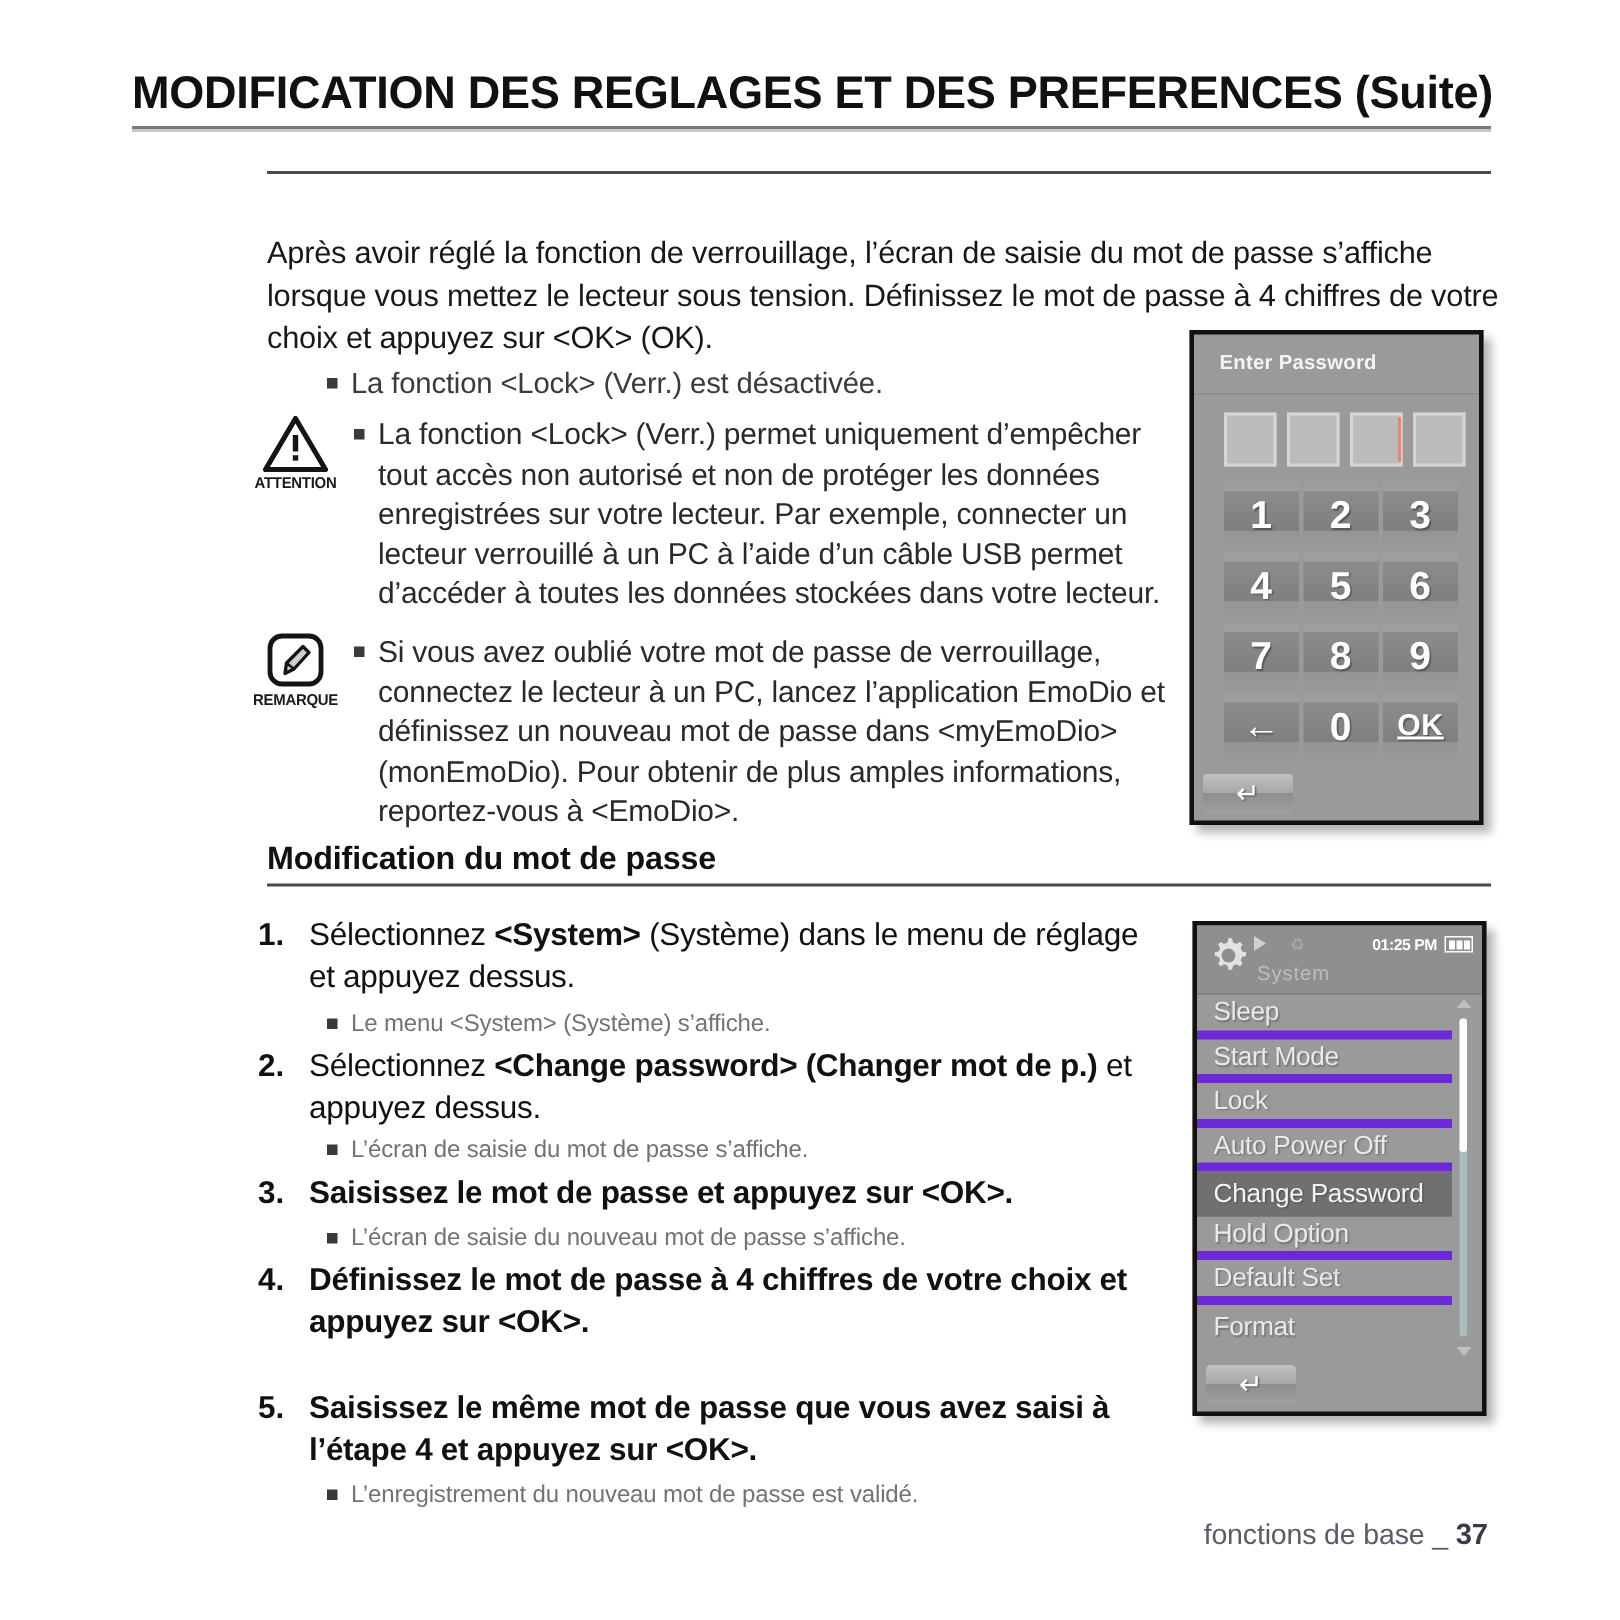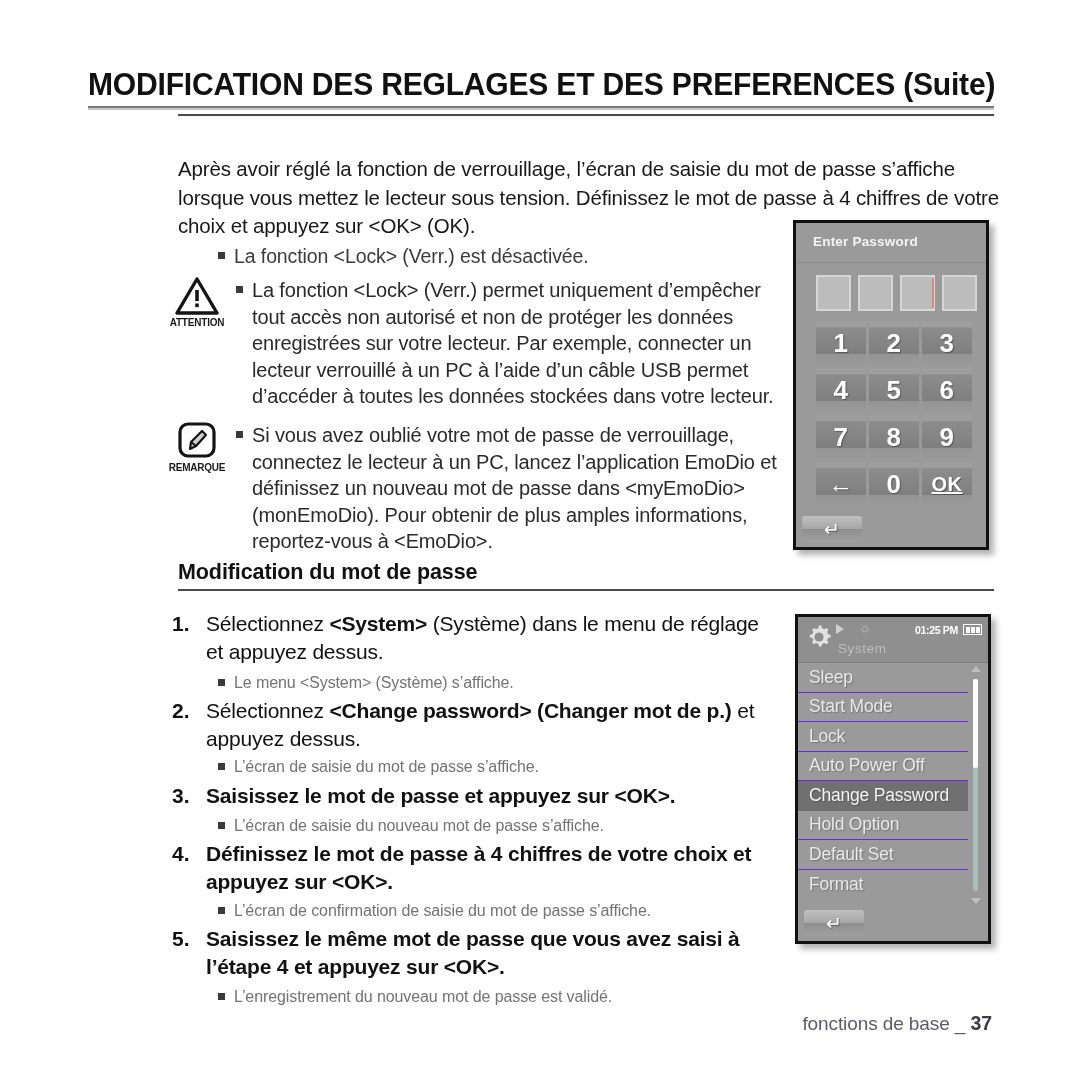--- a/index.html
+++ b/index.html
@@ -21,21 +21,21 @@
     position: absolute;
     left: 0; top: 0;
     width: 1080px;
     height: 1080px;
   }
 
   
   .chapter-header {
     position: absolute;
     left: 88px;
-    top: 68px;
+    top: 46px;
     width: 906px;
   }
   .chapter-title {
     font-size: 30.5px;
     font-weight: bold;
     letter-spacing: -0.2px;
     color: #111111;
     white-space: nowrap;
     line-height: 1.08;
     transform: scaleX(0.985);
@@ -392,21 +392,21 @@
   }
   .sys-item {
     height: 29.5px;
     display: flex;
     align-items: center;
     padding-left: 11px;
     box-sizing: border-box;
     font-size: 17.5px;
     color: #e9e9e9;
     letter-spacing: -0.2px;
-    border-bottom: 1px solid #6d28d9;
+    border-bottom: 6px solid #6d28d9;
     margin-right: 20px;
     text-shadow: 1px 1px 1px rgba(0,0,0,0.25);
   }
   .sys-item.selected {
     background: #707070;
     border-bottom: 1px solid #707070;
     color: #f4f4f4;
   }
   .sys-item.last { border-bottom: none; }
   .sys-scroll {
@@ -523,24 +523,20 @@
     <span class="step-text"><span>Saisissez le mot de passe et appuyez sur </span><span>&lt;OK&gt;</span><span>.</span></span>
   </div>
   <div class="substep" id="sub-3">
     <span class="sq"></span>
     <span class="substep-text">L’écran de saisie du nouveau mot de passe s’affiche.</span>
   </div>
 
   <div class="step" id="step-4">
     <span class="step-num">4.</span>
     <span class="step-text"><span>Définissez le mot de passe à 4 chiffres de votre choix et appuyez sur </span><span>&lt;OK&gt;</span><span>.</span></span>
-  </div>
-  <div class="substep" id="sub-4">
-    <span class="sq"></span>
-    <span class="substep-text">L’écran de confirmation de saisie du mot de passe s’affiche.</span>
   </div>
 
   <div class="step" id="step-5">
     <span class="step-num">5.</span>
     <span class="step-text"><span>Saisissez le même mot de passe que vous avez saisi à l’étape 4 et appuyez sur </span><span>&lt;OK&gt;</span><span>.</span></span>
   </div>
   <div class="substep" id="sub-5">
     <span class="sq"></span>
     <span class="substep-text">L’enregistrement du nouveau mot de passe est validé.</span>
   </div>

